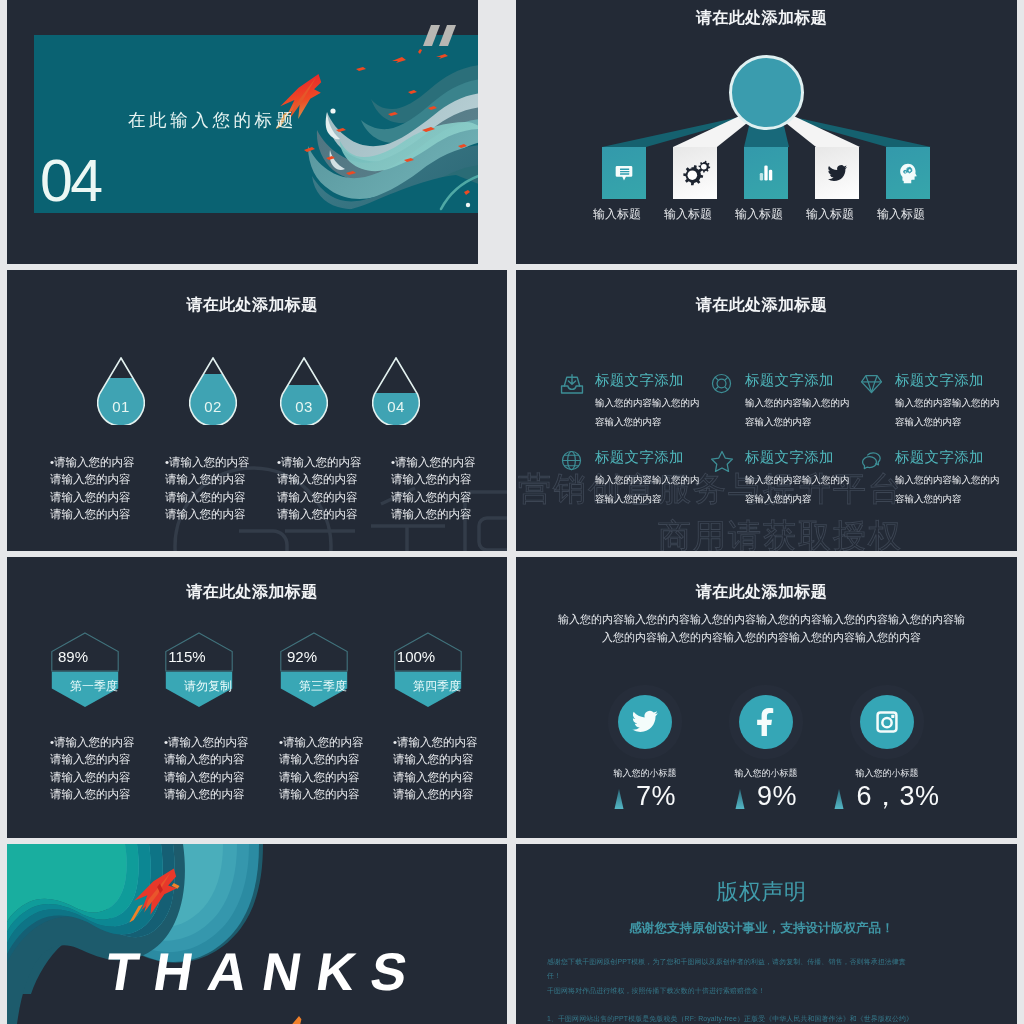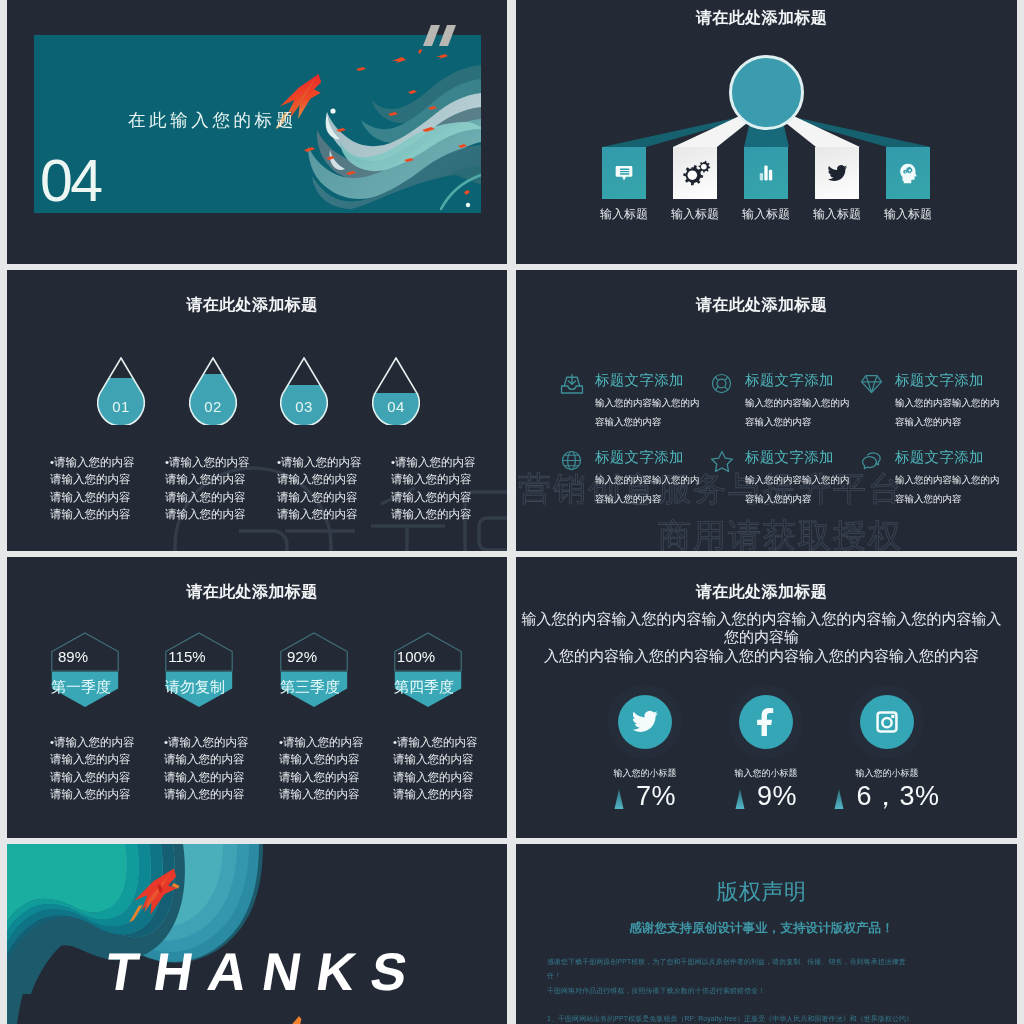--- a/index.html
+++ b/index.html
@@ -1,21 +1,21 @@
 <!DOCTYPE html>
 <html><head>
 <meta charset="utf-8">
 <style>
   html,body{margin:0;padding:0;}
   body{width:1024px;height:1024px;background:#e6e7e9;overflow:hidden;
        font-family:"Liberation Sans",sans-serif;}
   #sheet{position:relative;width:1024px;height:1024px;}
   .slide{position:absolute;background:#232a36;overflow:hidden;}
   
-  .s1{left:7px;top:0;width:500px;height:264px;}
+  .s1{left:7px;top:0;width:452px;height:264px;padding-left:19px;}
   .s2{left:516px;top:0;width:501px;height:264px;}
   .s3{left:7px;top:270px;width:500px;height:281px;}
   .s4{left:516px;top:270px;width:501px;height:281px;}
   .s5{left:7px;top:557px;width:500px;height:281px;}
   .s6{left:516px;top:557px;width:501px;height:281px;}
   .s7{left:7px;top:844px;width:500px;height:180px;}
   .s8{left:516px;top:844px;width:501px;height:228px;}
 
   
   .s1-quote{position:absolute;left:416px;top:25px;z-index:5;}
@@ -40,21 +40,21 @@
   .s2-nodes{position:absolute;left:0;top:0;}
   .s2-node{position:absolute;top:147px;width:44px;}
   .s2-node:nth-child(1){left:86px;}
   .s2-node:nth-child(2){left:157px;}
   .s2-node:nth-child(3){left:228px;}
   .s2-node:nth-child(4){left:299px;}
   .s2-node:nth-child(5){left:370px;}
   .s2-tile{width:44px;height:52px;display:flex;align-items:center;justify-content:center;}
   .s2-tile.teal{background:linear-gradient(160deg,#3399ab,#36a6ab);}
   .s2-tile.white{background:linear-gradient(160deg,#e7e7e7,#ffffff);}
-  .s2-label{margin-top:7px;text-align:center;font-size:12px;color:#e9ebee;
+  .s2-label{margin-top:7px;font-size:12px;color:#e9ebee;
             white-space:nowrap;margin-left:-9px;width:62px;}
 
   
   .wm{position:absolute;left:128px;top:186px;opacity:1;pointer-events:none;}
 
   
   .s3-row{position:absolute;left:0;top:0;width:500px;height:281px;border-radius:20px;}
   .s3-col{position:absolute;top:87px;width:0;}
   .s3-col:nth-child(1){left:97px;}
   .s3-col:nth-child(2){left:189px;}
@@ -93,28 +93,28 @@
   
   .s5-row{position:absolute;left:0;top:0;width:500px;height:281px;}
   .s5-col{position:absolute;top:75px;width:92px;}
   .s5-col:nth-child(1){left:37px;}
   .s5-col:nth-child(2){left:151px;}
   .s5-col:nth-child(3){left:266px;}
   .s5-col:nth-child(4){left:380px;}
   .hexsvg{position:absolute;left:7px;top:0;}
   .s5-pct{position:absolute;left:7px;top:16px;width:44px;text-align:center;
           font-size:15px;color:#f6f9f9;letter-spacing:0px;}
-  .s5-lab{position:absolute;left:7px;top:46px;width:86px;
-          font-size:15px;color:#e9fbfb;}
+  .s5-lab{position:absolute;left:7px;top:46px;width:86px;text-align:center;
+          font-size:12px;color:#e9fbfb;}
   .s5-lines{position:absolute;left:6px;top:102px;width:110px;font-size:11.5px;
             color:#eceef1;line-height:17.4px;white-space:nowrap;}
 
   
   .s6-body{position:absolute;left:0;right:10px;top:53px;text-align:center;
-           font-size:15px;color:#eaedf1;line-height:18.4px;}
+           font-size:11px;color:#eaedf1;line-height:18.4px;}
   .s6-row{position:absolute;left:0;top:0;width:509px;height:281px;}
   .s6-col{position:absolute;top:128px;width:140px;}
   .s6-col:nth-child(1){left:59px;}
   .s6-col:nth-child(2){left:180px;}
   .s6-col:nth-child(3){left:301px;}
   .s6-ring{position:absolute;left:33px;top:0;width:74px;height:74px;border-radius:50%;
            background:radial-gradient(circle at 50% 50%,#2d3544 0 37%,#39414f 37% 44%,#303846 44% 49%,#262d3a 49% 100%);
            display:flex;align-items:center;justify-content:center;}
   .s6-disc{width:54px;height:54px;border-radius:50%;background:#35a6b6;
            display:flex;align-items:center;justify-content:center;}

